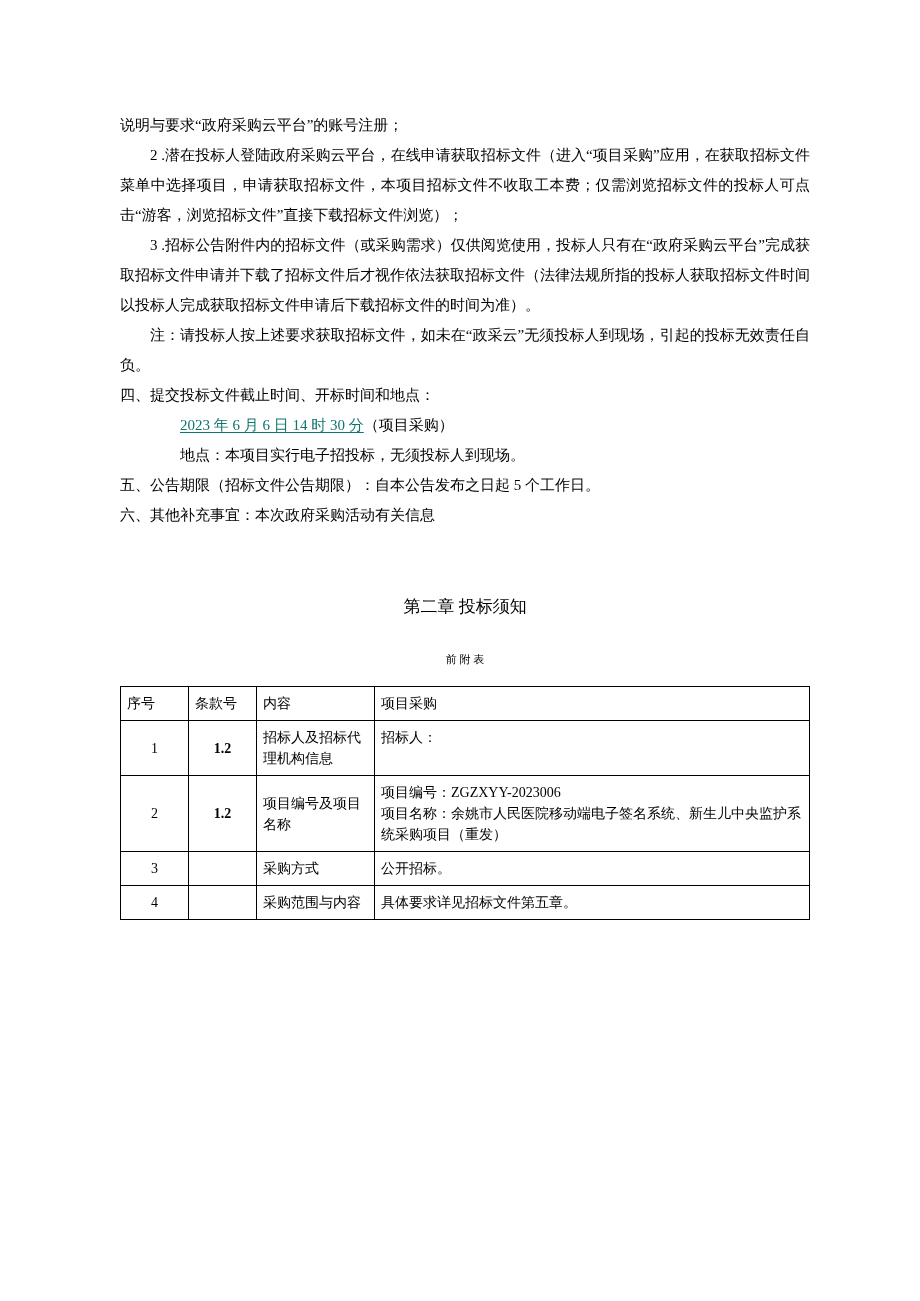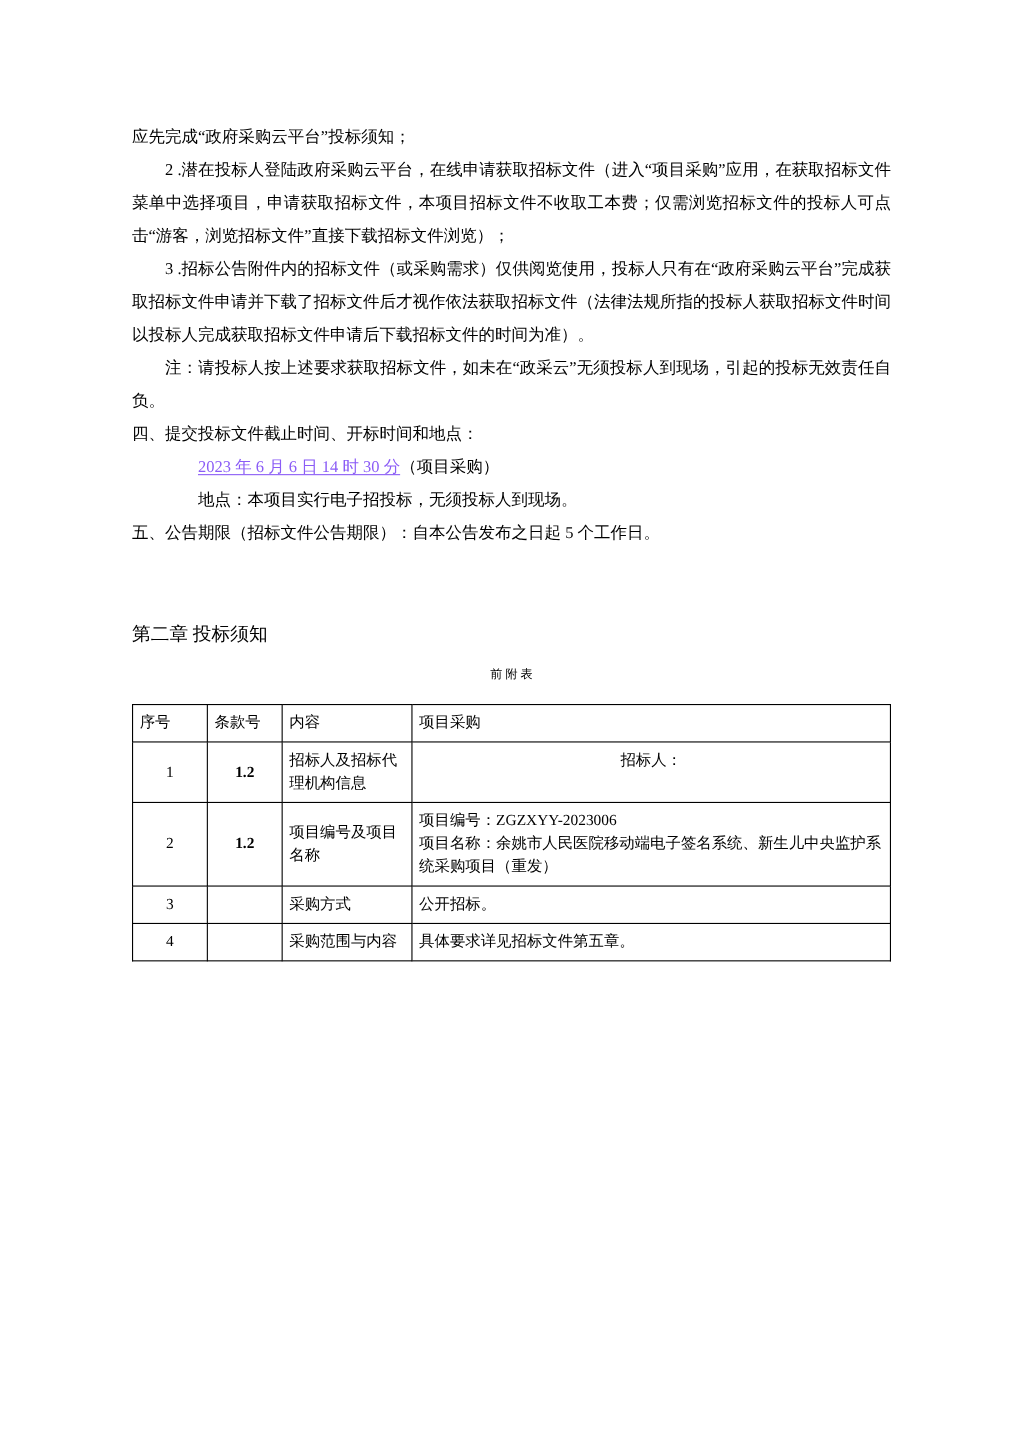--- a/index.html
+++ b/index.html
@@ -18,28 +18,29 @@
     font-size: 15px;
     line-height: 2.0;
   }
   .para {
     text-align: justify;
   }
   .indent {
     text-indent: 2em;
   }
   .deadline {
-    color: #8b5cf6;
+    color: #0f766e;
     text-decoration: underline;
     text-underline-offset: 2px;
   }
   .chapter-title {
+    text-align: center;
     font-size: 17px;
     margin-top: 60px;
-    margin-bottom: 8px;
+    margin-bottom: 24px;
   }
   .appendix-title {
     text-align: center;
     font-size: 11px;
     margin-bottom: 16px;
   }
   table.grid {
     border-collapse: collapse;
     width: 100%;
     font-size: 14px;
@@ -53,46 +54,47 @@
   }
   table.grid th {
     font-weight: normal;
     text-align: left;
   }
   .col-seq { width: 55px; text-align: center; }
   .col-clause { width: 55px; text-align: center; font-weight: bold; }
   .col-content { width: 105px; text-align: left; }
   .col-desc { text-align: left; }
   th.col-desc { text-align: center; }
-  .cell-top { vertical-align: top !important; text-align: center; }
+  .cell-top { vertical-align: top !important; }
 </style>
 </head>
 <body>
 
 <div class="page">
 
-  <div class="para">应先完成“政府采购云平台”投标须知；</div>
+  <div class="para">说明与要求“政府采购云平台”的账号注册；</div>
 
   <div class="para indent">
     <span>2</span><span> .潜在投标人登陆政府采购云平台，在线申请获取招标文件（进入“项目采购”应用，在获取招标文件菜单中选择项目，申请获取招标文件，本项目招标文件不收取工本费；仅需浏览招标文件的投标人可点击“游客，浏览招标文件”直接下载招标文件浏览）；</span>
   </div>
 
   <div class="para indent">
     <span>3</span><span> .招标公告附件内的招标文件（或采购需求）仅供阅览使用，投标人只有在“政府采购云平台”完成获取招标文件申请并下载了招标文件后才视作依法获取招标文件（法律法规所指的投标人获取招标文件时间以投标人完成获取招标文件申请后下载招标文件的时间为准）。</span>
   </div>
 
   <div class="para indent">注：请投标人按上述要求获取招标文件，如未在“政采云”无须投标人到现场，引起的投标无效责任自负。</div>
 
   <div class="para">四、提交投标文件截止时间、开标时间和地点：</div>
   <div class="para" style="padding-left:4em;">
     <span class="deadline">2023 年 6 月 6 日 14 时 30 分</span><span>（项目采购）</span>
   </div>
   <div class="para" style="padding-left:4em;">地点：本项目实行电子招投标，无须投标人到现场。</div>
 
   <div class="para">五、公告期限（招标文件公告期限）：自本公告发布之日起 5 个工作日。</div>
+  <div class="para">六、其他补充事宜：本次政府采购活动有关信息</div>
 
   <div class="chapter-title">第二章 投标须知</div>
   <div class="appendix-title">前 附 表</div>
 
   <table class="grid">
     <thead>
       <tr>
         <th class="col-seq">序号</th>
         <th class="col-clause">条款号</th>
         <th class="col-content">内容</th>

